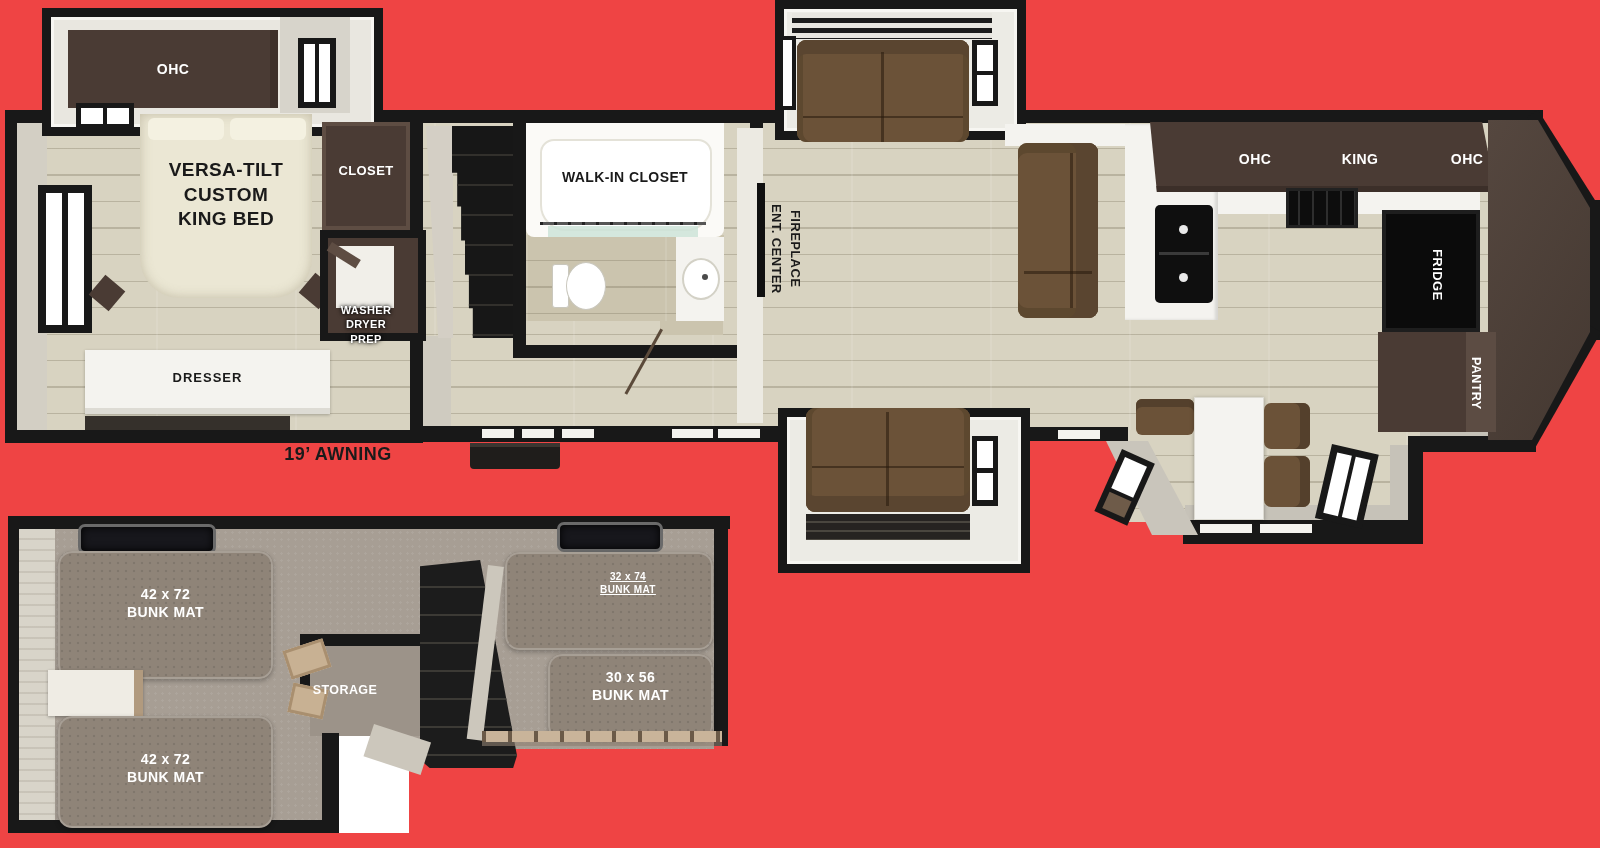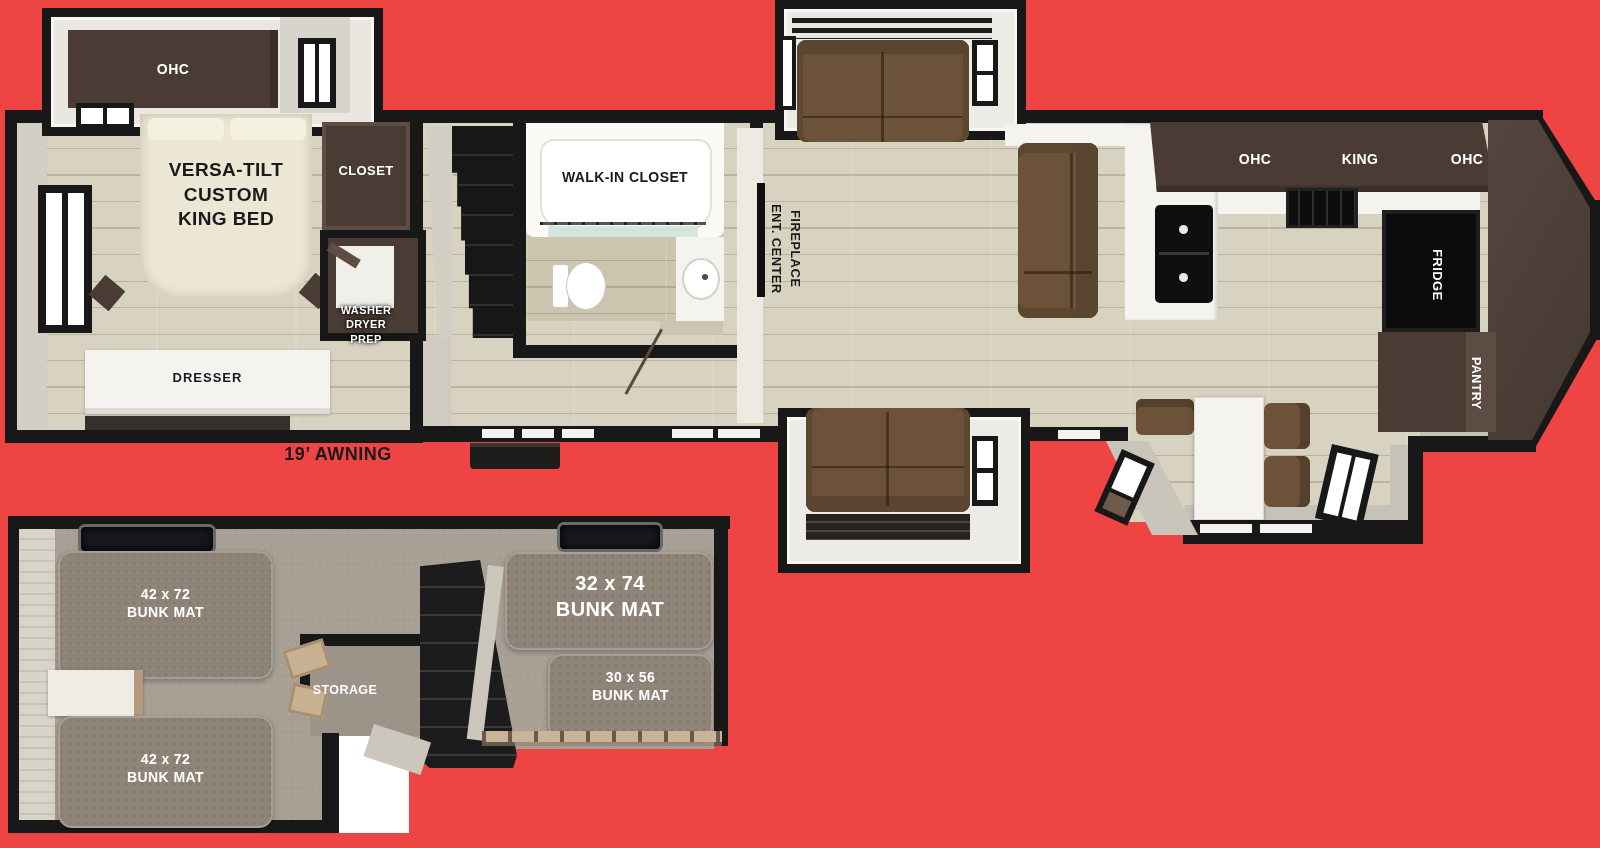--- a/index.html
+++ b/index.html
@@ -238,21 +238,21 @@
   <div class="skylight" style="left:557px;top:522px;width:100px;height:24px;"></div>
 
   <div class="mat" style="left:58px;top:551px;width:215px;height:128px;"></div>
   <div class="lbl" style="left:58px;top:585px;width:215px;font-size:14px;">42 x 72
 BUNK MAT</div>
   <div class="abs" style="left:48px;top:670px;width:86px;height:46px;background:#efece4;border-right:9px solid #b19a7e;box-shadow:0 1px 3px rgba(0,0,0,.3);"></div>
   <div class="mat" style="left:58px;top:716px;width:215px;height:112px;"></div>
   <div class="lbl" style="left:58px;top:750px;width:215px;font-size:14px;">42 x 72
 BUNK MAT</div>
   <div class="mat" style="left:505px;top:552px;width:208px;height:98px;"></div>
-  <div class="lbl" style="left:510px;top:570px;width:200px;font-size:20px;">32 x 74
+  <div class="lbl" style="left:528px;top:570px;width:200px;font-size:10px;text-decoration:underline;">32 x 74
 BUNK MAT</div>
   <div class="mat" style="left:548px;top:654px;width:165px;height:86px;"></div>
   <div class="lbl" style="left:548px;top:668px;width:165px;font-size:14px;">30 x 56
 BUNK MAT</div>
 
   <div class="abs" style="left:286px;top:644px;width:42px;height:30px;background:#c8b193;transform:rotate(-18deg);box-shadow:inset 0 0 0 3px #a98f6f;"></div>
   <div class="abs" style="left:290px;top:686px;width:36px;height:30px;background:#c8b193;transform:rotate(12deg);box-shadow:inset 0 0 0 3px #a98f6f;"></div>
   <div class="lbl" style="left:302px;top:682px;width:86px;font-size:12.5px;">STORAGE</div>
 
   <div class="abs" style="left:420px;top:560px;width:97px;height:208px;background:#1c1c1c;

